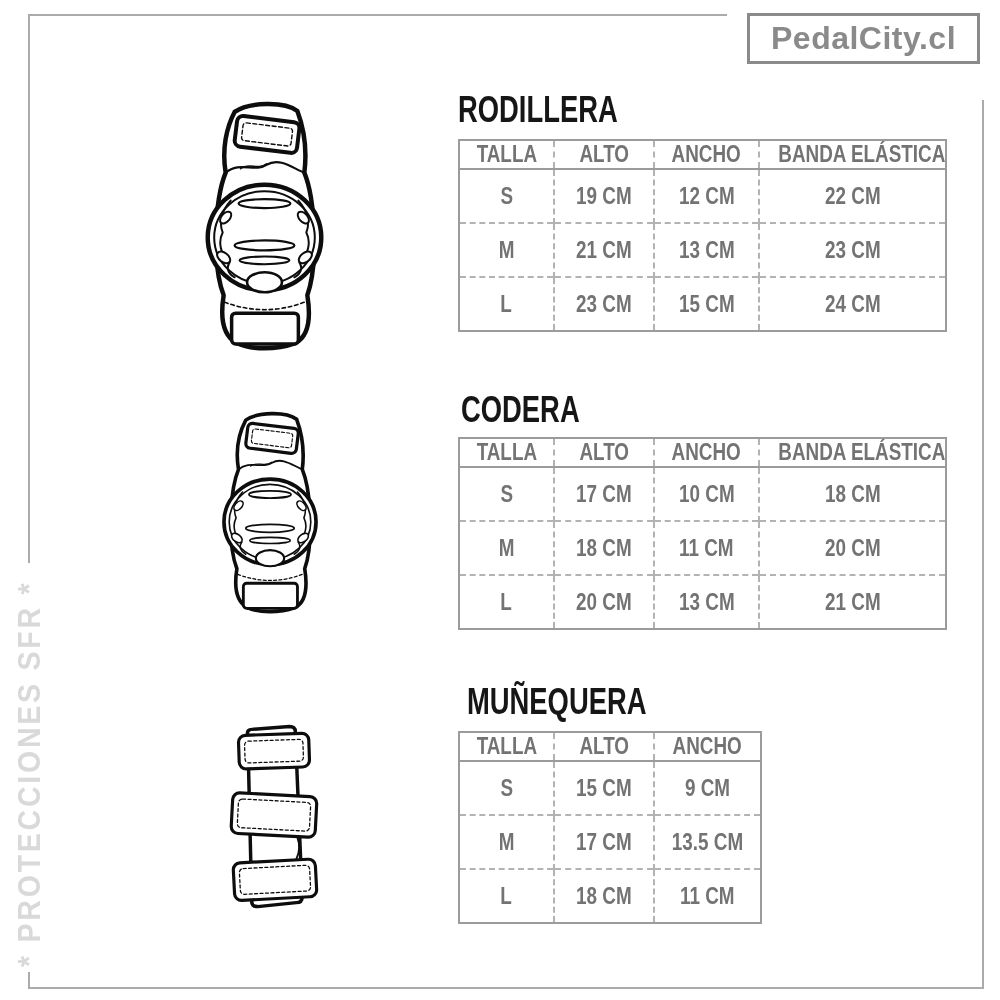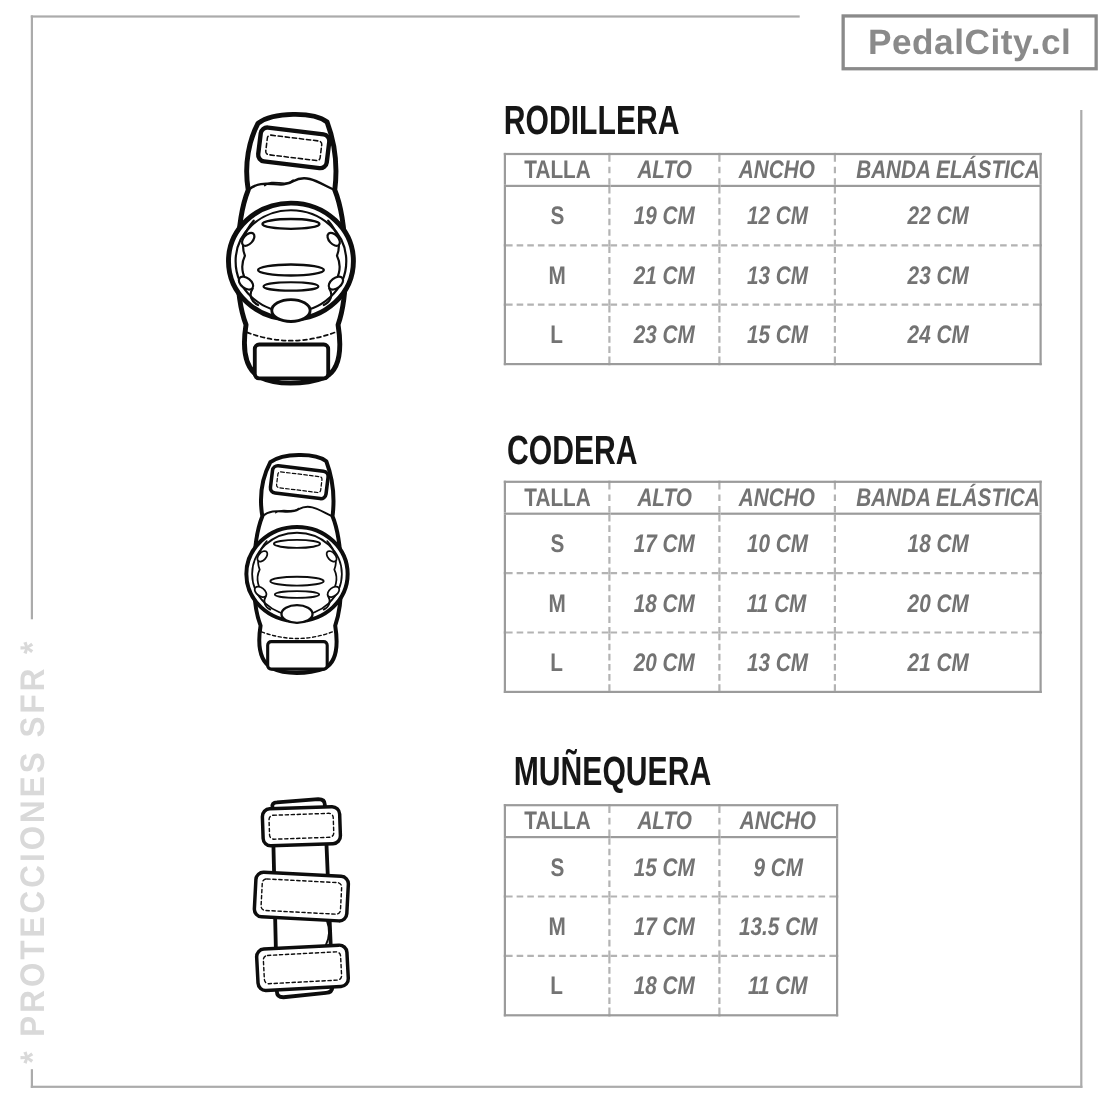--- a/index.html
+++ b/index.html
@@ -10,21 +10,21 @@
   
   .fl { position:absolute; background:#ababab; }
   #frame-top    { left:28px;  top:14px;  width:699px; height:2px; }
   #frame-left-a { left:28px;  top:14px;  width:2px;   height:549px; }
   #frame-left-b { left:28px;  top:972px; width:2px;   height:17px; }
   #frame-bottom { left:28px;  top:987px; width:956px; height:2px; }
   #frame-right  { left:982px; top:100px; width:2px;   height:889px; }
 
   
   #logo { position:absolute; left:747px; top:13px; width:233px; height:51px;
-          border:3px solid #8a8a8a; display:flex; align-items:center; justify-content:center; background:#fff;margin-left:18px; }
+          border:3px solid #8a8a8a; display:flex; align-items:center; justify-content:center; background:#fff; }
   .logo-text { font-size:32px; font-weight:bold; color:#8a8a8a; letter-spacing:.5px; white-space:nowrap; }
 
   
   #watermark { position:absolute; left:12px; top:967px;
                transform:rotate(-90deg) scaleX(0.92); transform-origin:0 0;
                font-size:31px; font-weight:bold; letter-spacing:3px;
                color:#d9d9d9; white-space:nowrap; }
 
   
   .sec-title { position:absolute; font-size:37px; line-height:37px; font-weight:bold; color:#161616;
@@ -32,21 +32,21 @@
   #title-0 { left:458px; top:91px; }
   #title-1 { left:461px; top:391px; }
   #title-2 { left:467px; top:683px; }
 
   
   .size-table { position:absolute; border-collapse:collapse; table-layout:fixed;
                 background:#fff; border:2px solid #9b9b9b; color:#737373; }
   .size-table th, .size-table td { text-align:center; vertical-align:middle; font-weight:bold; padding:0; overflow:hidden; }
   .size-table th { font-size:23px; height:28px; border-bottom:2px solid #9b9b9b; }
   .size-table td { font-size:23px; height:54px; }
-  .size-table th + th, .size-table td + td { border-left:2px dashed #b3b3b3;font-style:italic; }
+  .size-table th + th, .size-table td + td { border-left:2px dashed #b3b3b3; }
   .size-table tbody tr + tr td { border-top:2px dashed #b3b3b3; }
   .cond { display:inline-block; transform:scaleX(0.82); white-space:nowrap; }
 
   #table-0 { left:458px; top:139px; width:487px; }
   #table-1 { left:458px; top:437px; width:487px; }
   #table-2 { left:458px; top:731px; width:302px; }
   #table-0 col:nth-child(1), #table-1 col:nth-child(1), #table-2 col:nth-child(1) { width:95px; }
   #table-0 col:nth-child(2), #table-1 col:nth-child(2), #table-2 col:nth-child(2) { width:100px; }
   #table-0 col:nth-child(3), #table-1 col:nth-child(3) { width:105px; }
   #table-2 col:nth-child(3) { width:107px; }

